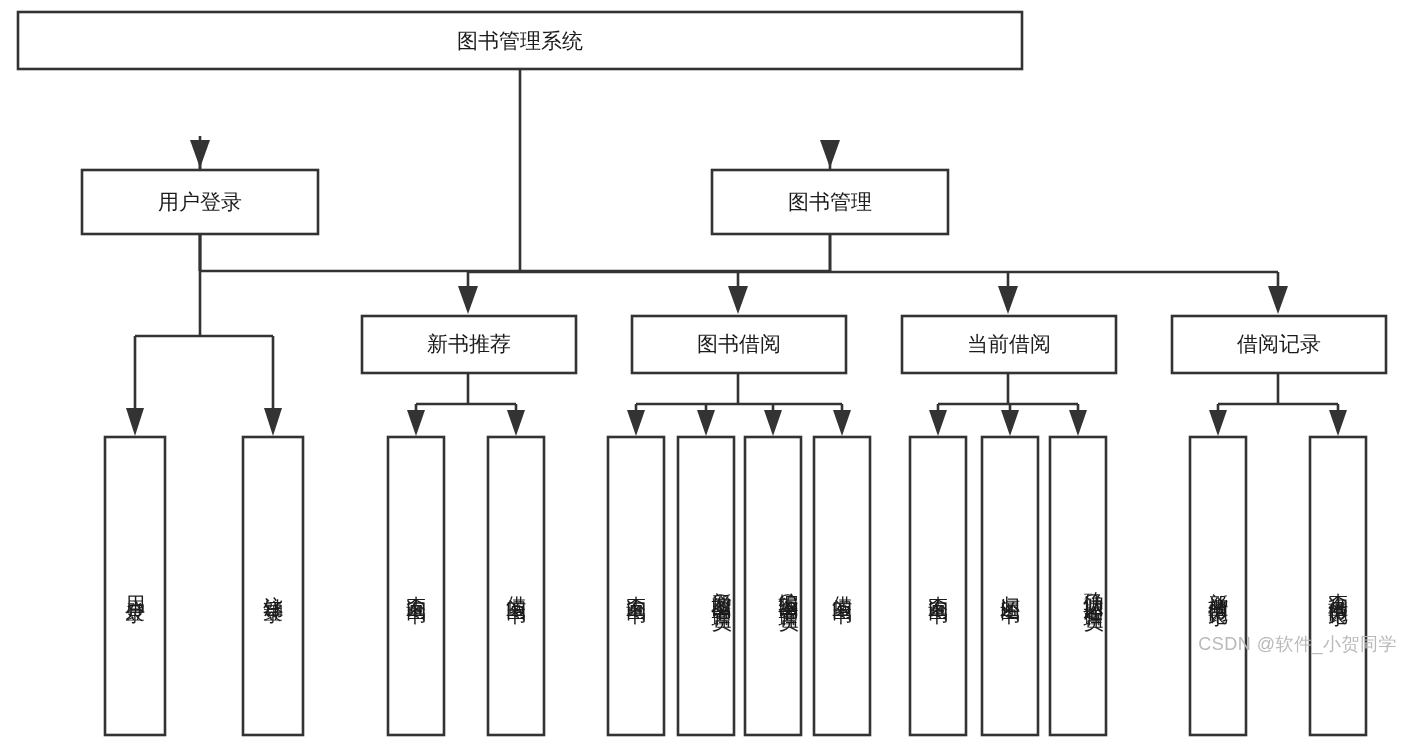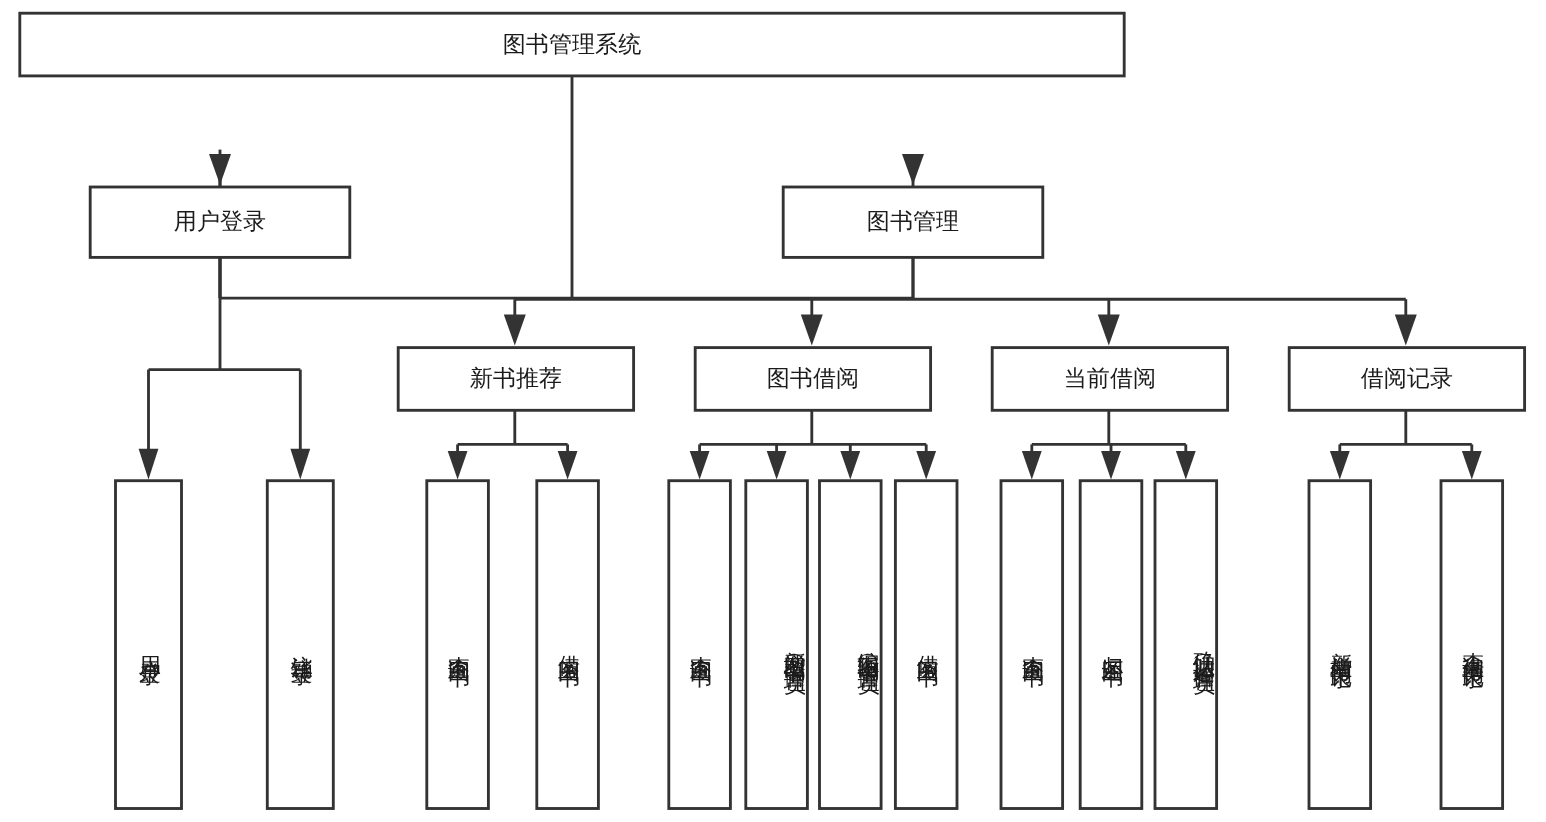--- a/index.html
+++ b/index.html
@@ -220,14 +220,15 @@
   <div class="leaf-label" style="left:745px; top:437px; width:56px; height:298px; align-items:flex-start; padding-top:6px; box-sizing:border-box;">编辑图书（管理员）</div>
   <div class="leaf-label" style="left:814px; top:437px; width:56px; height:298px;">借阅图书</div>
 
   <div class="leaf-label" style="left:910px; top:437px; width:56px; height:298px;">查询图书</div>
   <div class="leaf-label" style="left:982px; top:437px; width:56px; height:298px;">归还图书</div>
   <div class="leaf-label" style="left:1050px; top:437px; width:56px; height:298px; align-items:flex-start; padding-top:6px; box-sizing:border-box;">确认归还（管理员）</div>
 
   <div class="leaf-label" style="left:1190px; top:437px; width:56px; height:298px;">新增借阅记录</div>
   <div class="leaf-label" style="left:1310px; top:437px; width:56px; height:298px;">查询借阅记录</div>
 
+  <div class="watermark">CSDN @软件_小贺同学</div>
 
 </div>
 
 </body></html>

